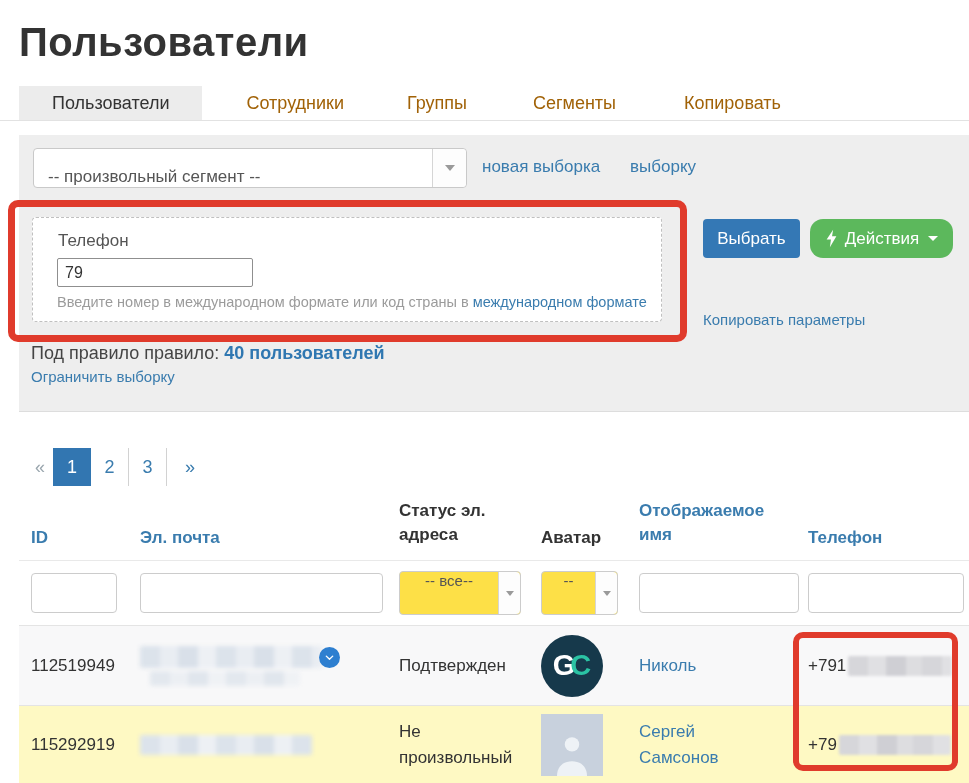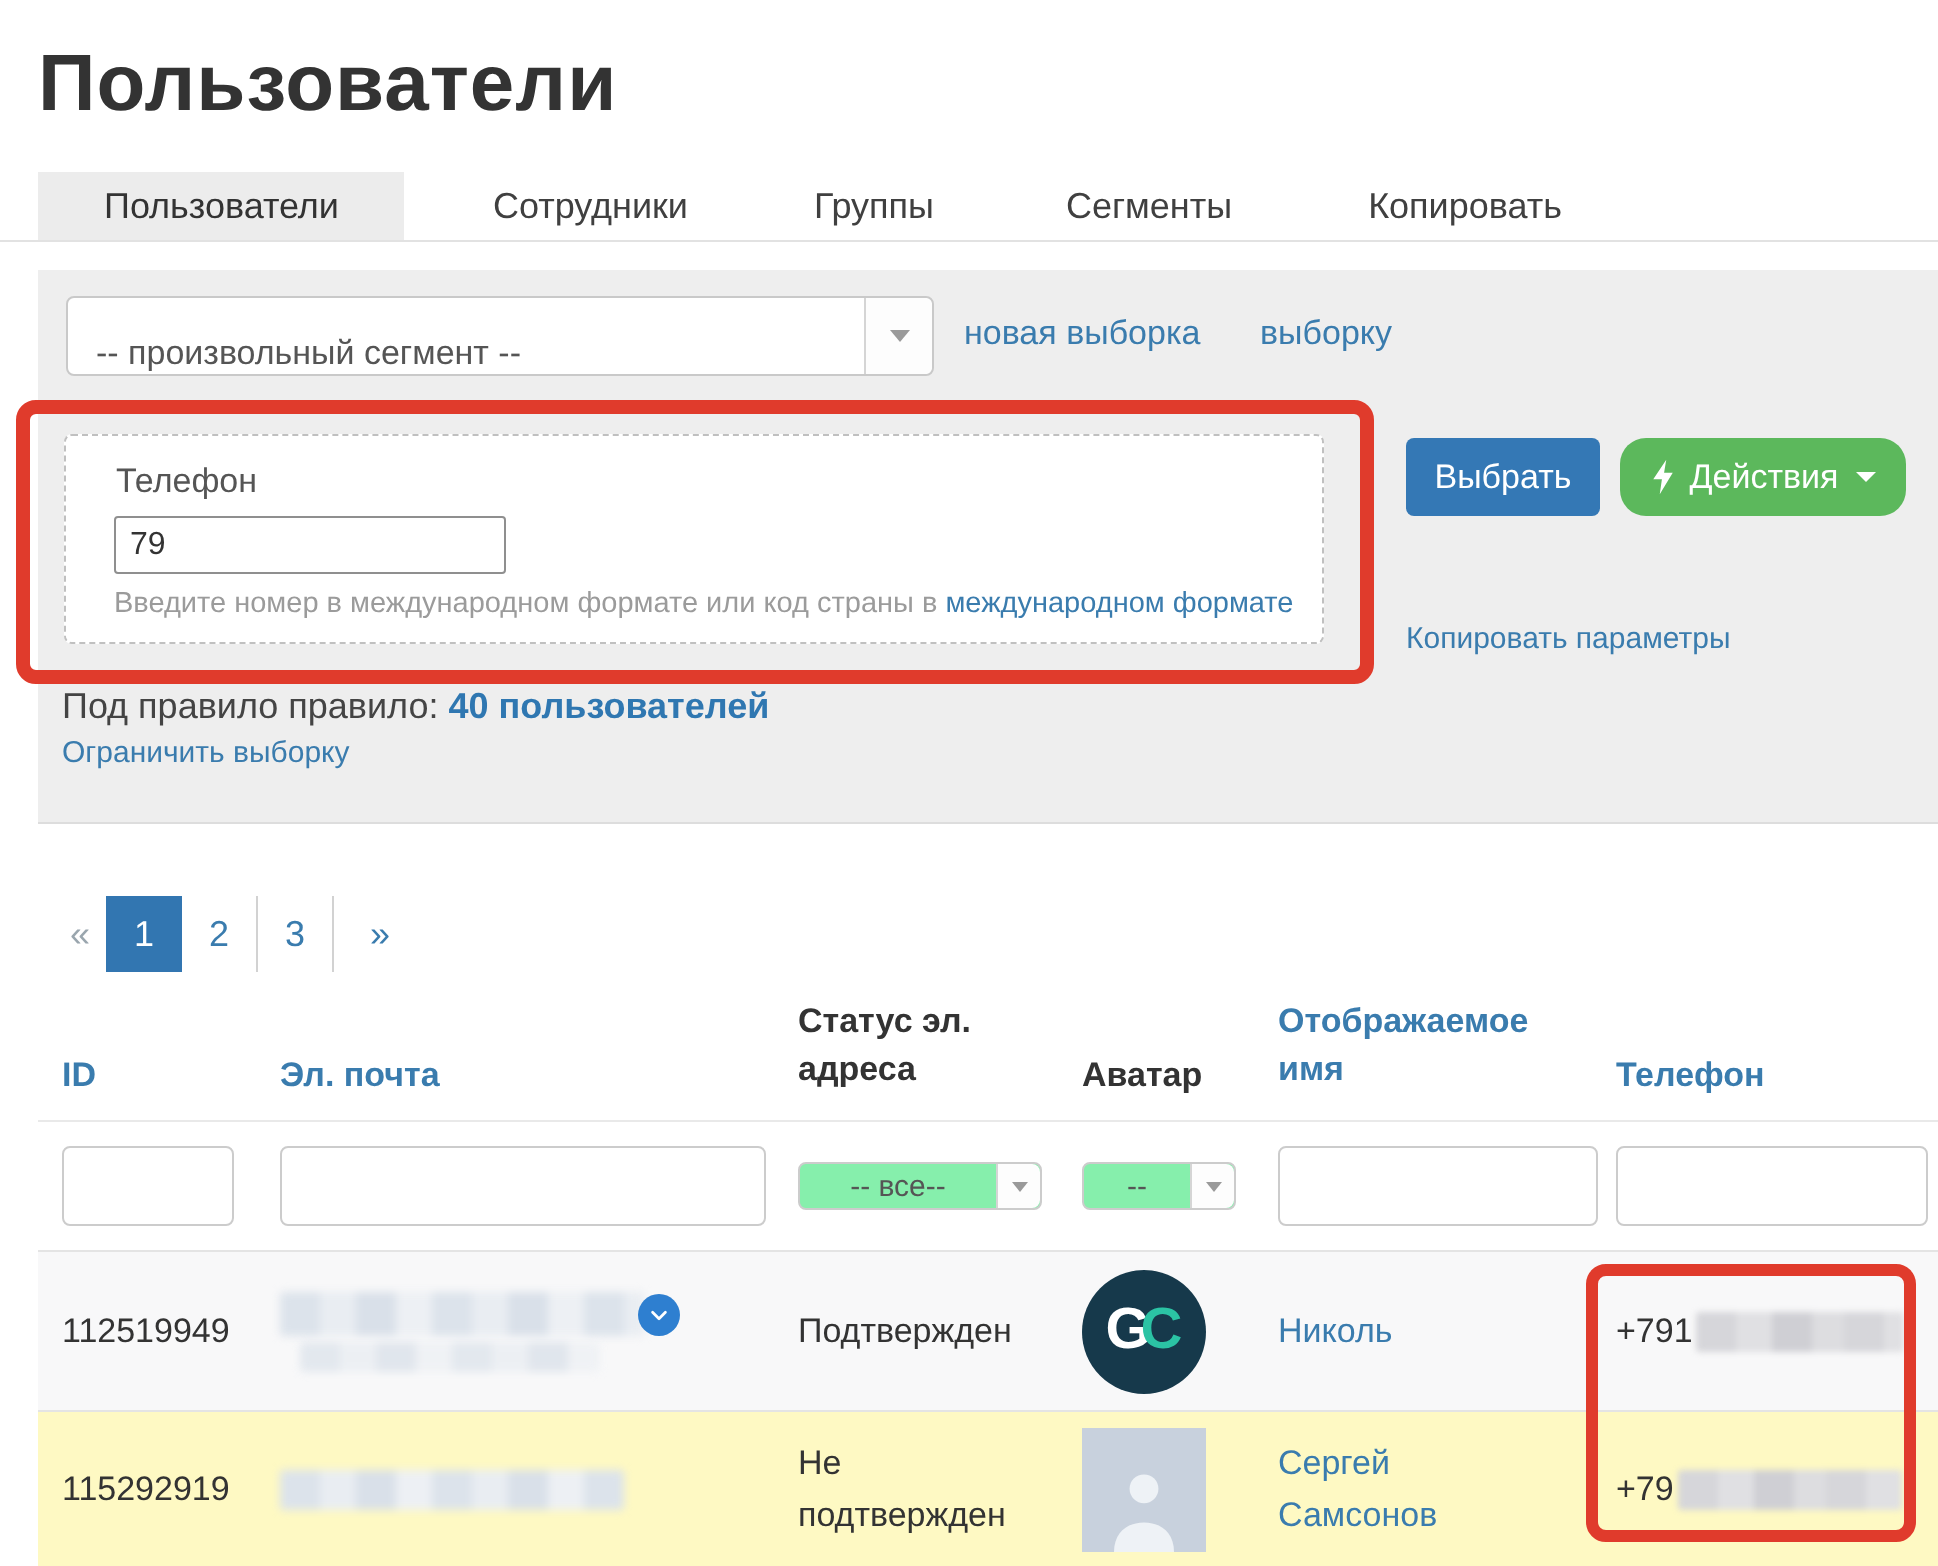--- a/index.html
+++ b/index.html
@@ -5,21 +5,21 @@
   * { box-sizing: border-box; margin: 0; padding: 0; }
   html,body { width:969px; height:783px; }
   body { font-family:"Liberation Sans", sans-serif; background:#fff; color:#333; }
   .stage { position:relative; width:969px; height:783px; overflow:hidden; background:#fff; }
 
   
   .page-title { position:absolute; left:19px; top:20px; font-size:40px; font-weight:700; color:#333; letter-spacing:0.5px; }
 
   
   .tabs { position:absolute; left:19px; top:86px; height:35px; display:flex; align-items:stretch; font-size:18px; }
-  .tab { display:flex; align-items:center; cursor:pointer; color:#404040; white-space:nowrap; }
+  .tab { display:flex; align-items:center; cursor:pointer; color:#a16207; white-space:nowrap; }
   .tab.active { background:#ececec; color:#333; padding:0 33px; }
   .tab.t1 { margin-left:44px; } .tab.t2 { margin-left:63px; } .tab.t3 { margin-left:66px; } .tab.t4 { margin-left:68px; }
   .tab-underline { position:absolute; left:0; top:120px; width:969px; height:1px; background:#e2e2e2; }
 
   
   .filter-section { position:absolute; left:19px; top:135px; width:950px; height:277px; background:#eeeeee; border-bottom:1px solid #dddddd; }
 
   .segment-select { position:absolute; left:14px; top:13px; width:434px; height:40px; background:#fff; border:1px solid #c9c9c9; border-radius:4px; display:flex; align-items:center; cursor:pointer; }
   .segment-select .sel-text { flex:1; padding-left:14px; font-size:17px; color:#555;margin-top:18px; }
   .sel-arrow-box { width:34px; height:100%; border-left:1px solid #d5d5d5; display:flex; align-items:center; justify-content:center; background:#fdfdfd; border-radius:0 4px 4px 0; }
@@ -61,21 +61,21 @@
   
   .table { position:absolute; left:19px; top:500px; width:950px; }
   .tr { display:flex; width:100%; }
   .td, .th { padding-left:12px; }
   .c0 { width:109px; } .c1 { width:259px; } .c2 { width:142px; } .c3 { width:98px; } .c4 { width:169px; } .c5 { width:173px; }
   .thead { height:60px; align-items:flex-end; padding-bottom:12px; font-size:17px; font-weight:700; }
   .th-link { color:#3a7cae; cursor:pointer; } .th-plain { color:#333; }
   .th .wrapcap { display:block; max-width:118px; line-height:1.45; }
   .filter-tr { height:65px; align-items:center; border-top:1px solid #e9e9e9; }
   .flt-input { height:40px; border:1px solid #ccc; border-radius:4px; background:#fff; font-size:15px; padding:0 8px; font-family:"Liberation Sans",sans-serif; color:#333; }
-  .flt-select { height:24px; border:1px solid #ccc; border-radius:4px; background:#86efac; display:flex; align-items:center; cursor:pointer; }
+  .flt-select { height:44px; border:1px solid #ccc; border-radius:4px; background:#fde047; display:flex; cursor:pointer; }
   .flt-select .sel-text { flex:1; text-align:center; font-size:15px; color:#555; }
   .flt-select .sel-arrow-box { width:22px; border-radius:0 4px 4px 0; }
   .flt-select .caret-dn { border-left-width:4px; border-right-width:4px; border-top-width:5px; }
 
   .data-tr { align-items:center; border-top:1px solid #e4e4e4; font-size:17px; }
   .row-1 { height:80px; background:#f8f8f9; }
   .row-2 { height:78px; background:#fef9c3;justify-content:center; }
   .name-link { color:#3a7cae; cursor:pointer; display:inline-block; max-width:112px; line-height:1.5; }
   .status-txt { display:inline-block; max-width:100px; line-height:1.5; }
 
@@ -225,21 +225,21 @@
       </div>
     </div>
 
     <div class="tr data-tr row-2">
       <div class="td c0">115292919</div>
       <div class="td c1">
         <div class="email-wrap">
           <div class="blur-line em-single"></div>
         </div>
       </div>
-      <div class="td c2"><span class="status-txt">Не подтвержден</span></div>
+      <div class="td c2"><span class="status-txt">Не произвольный</span></div>
       <div class="td c3">
         <div class="avatar-ph">
           <svg width="48" height="48" viewBox="0 0 24 24">
               <circle cx="12" cy="8.2" r="3.6" fill="#eef2f6"></circle>
               <path d="M4.5 24 c0-5 3.5-7.4 7.5-7.4 s7.5 2.4 7.5 7.4 z" fill="#eef2f6"></path>
             </svg>
         </div>
       </div>
       <div class="td c4"><a class="name-link">Сергей Самсонов</a></div>
       <div class="td c5">

